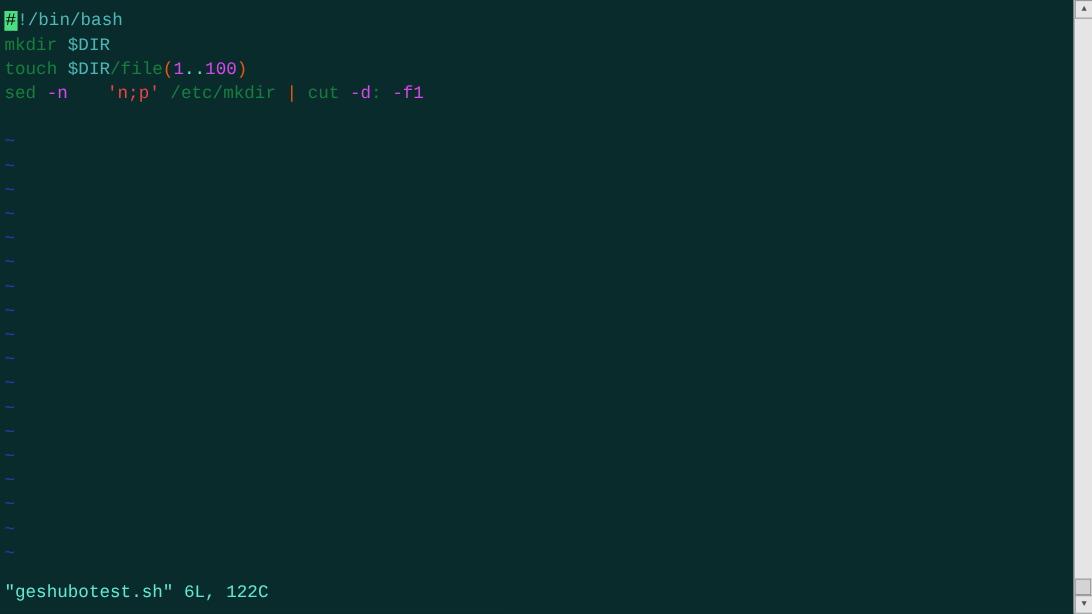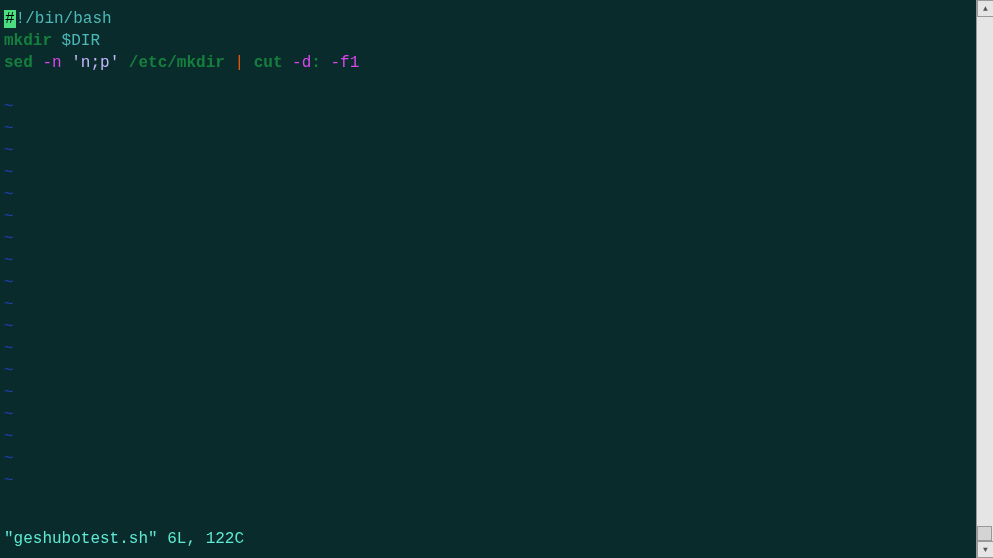--- a/index.html
+++ b/index.html
@@ -29,22 +29,22 @@
     }
     .highlight-box {
       background: #4ade80;
       color: #000;
       padding: 0 1px;
     }
     .teal { color: #4db8b8; margin-top: 36px; }
     .cyan { color: #5eead4; }
     .magenta { color: #d946ef; }
     .orange { color: #ea580c; }
-    .yellow { color: #c4b5fd; }
-    .darkgreen { color: #15803d; font-weight: bold; }
+    .yellow { color: #ef4444; margin-left: 26px; }
+    .darkgreen { color: #15803d; }
     .status-line {
       position: absolute;
       bottom: 8px;
       left: 4px;
       color: #5eead4;
     }
     .tilde {
       color: #1e40af;
     }
     .scrollbar {
@@ -91,20 +91,21 @@
       font-size: 8px;
       color: #555;
     }
   </style>
 </head>
 <body>
 
 <div class="terminal">
   <div class="line"><span class="highlight-box">#</span><span class="teal">!/bin/bash</span></div>
   <div class="line"><span class="darkgreen">mkdir </span><span class="teal">$DIR</span></div>
+  <div class="line"><span class="darkgreen">touch </span><span class="teal">$DIR</span><span class="darkgreen">/</span><span class="darkgreen">file</span><span class="orange">(</span><span class="magenta">1</span><span class="cyan">..</span><span class="magenta">100</span><span class="orange">)</span></div>
   <div class="line"><span class="darkgreen">sed </span><span class="magenta">-n</span><span> </span><span class="yellow">'n;p'</span><span> </span><span class="darkgreen">/etc/mkdir</span><span> </span><span class="orange">|</span><span> </span><span class="darkgreen">cut </span><span class="magenta">-d</span><span class="darkgreen">:</span><span> </span><span class="magenta">-f1</span></div>
   <div class="line">&nbsp;</div>
   <div class="line tilde">~</div>
   <div class="line tilde">~</div>
   <div class="line tilde">~</div>
   <div class="line tilde">~</div>
   <div class="line tilde">~</div>
   <div class="line tilde">~</div>
   <div class="line tilde">~</div>
   <div class="line tilde">~</div>

